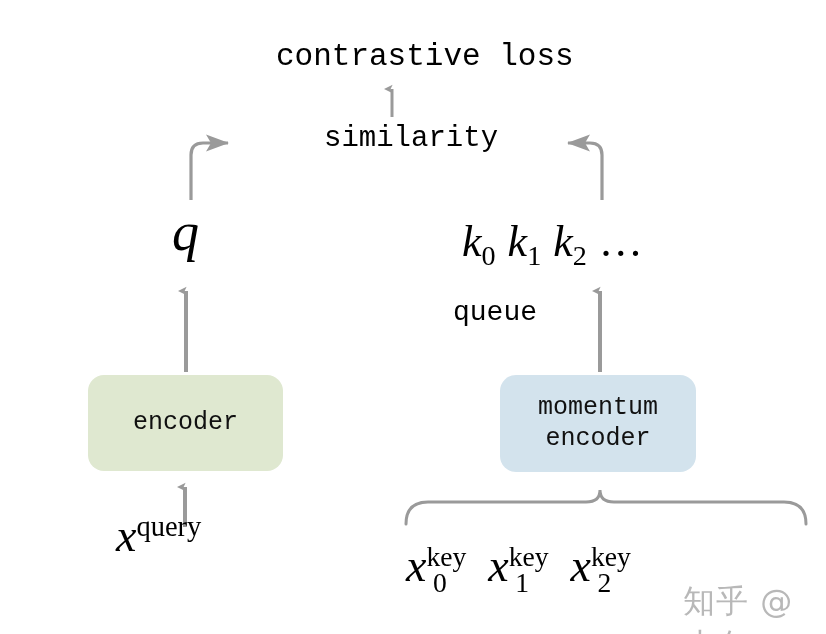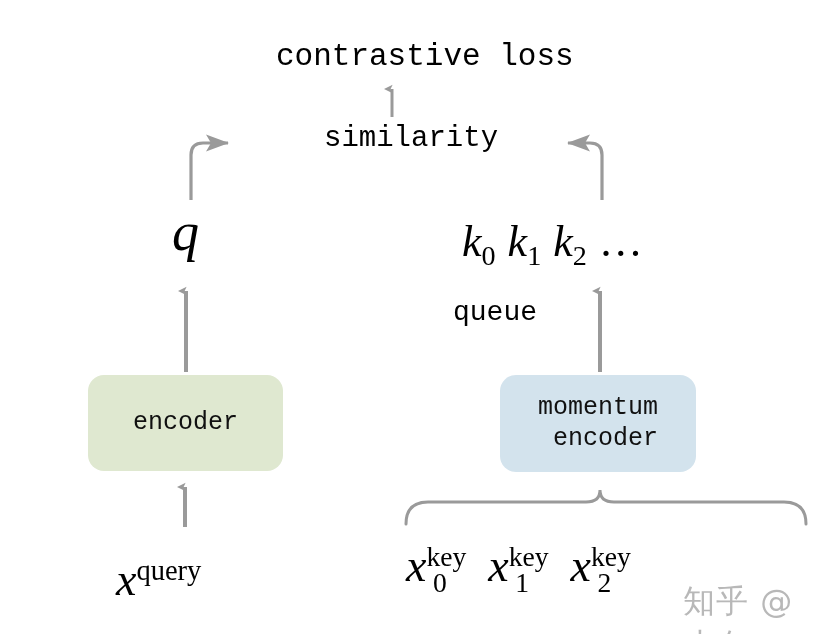--- a/index.html
+++ b/index.html
@@ -70,21 +70,21 @@
     display: inline-block;
     width: 12px;
   }
   #k-row .dots {
     font-style: normal;
     letter-spacing: 2px;
   }
   
   #x-query {
     left: 116px;
-    top: 557px;
+    top: 513px;
     font-size: 46px;
   }
   #x-query .sup {
     font-size: 0.62em;
     vertical-align: 0.52em;
     font-style: normal;
     font-family: "Liberation Serif", serif;
   }
   #x-key-row {
     left: 406px;
@@ -127,21 +127,20 @@
     left: 88px;
     top: 375px;
     width: 195px;
     height: 96px;
   }
   #momentum-encoder-box {
     left: 500px;
     top: 375px;
     width: 196px;
     height: 97px;
-    text-align: right;
   }
   
   #watermark {
     position: absolute;
     left: 683px;
     top: 580px;
     font-size: 32px;
     color: #b8b8b8;
     letter-spacing: 1px;
     font-family: "DejaVu Sans", sans-serif;

